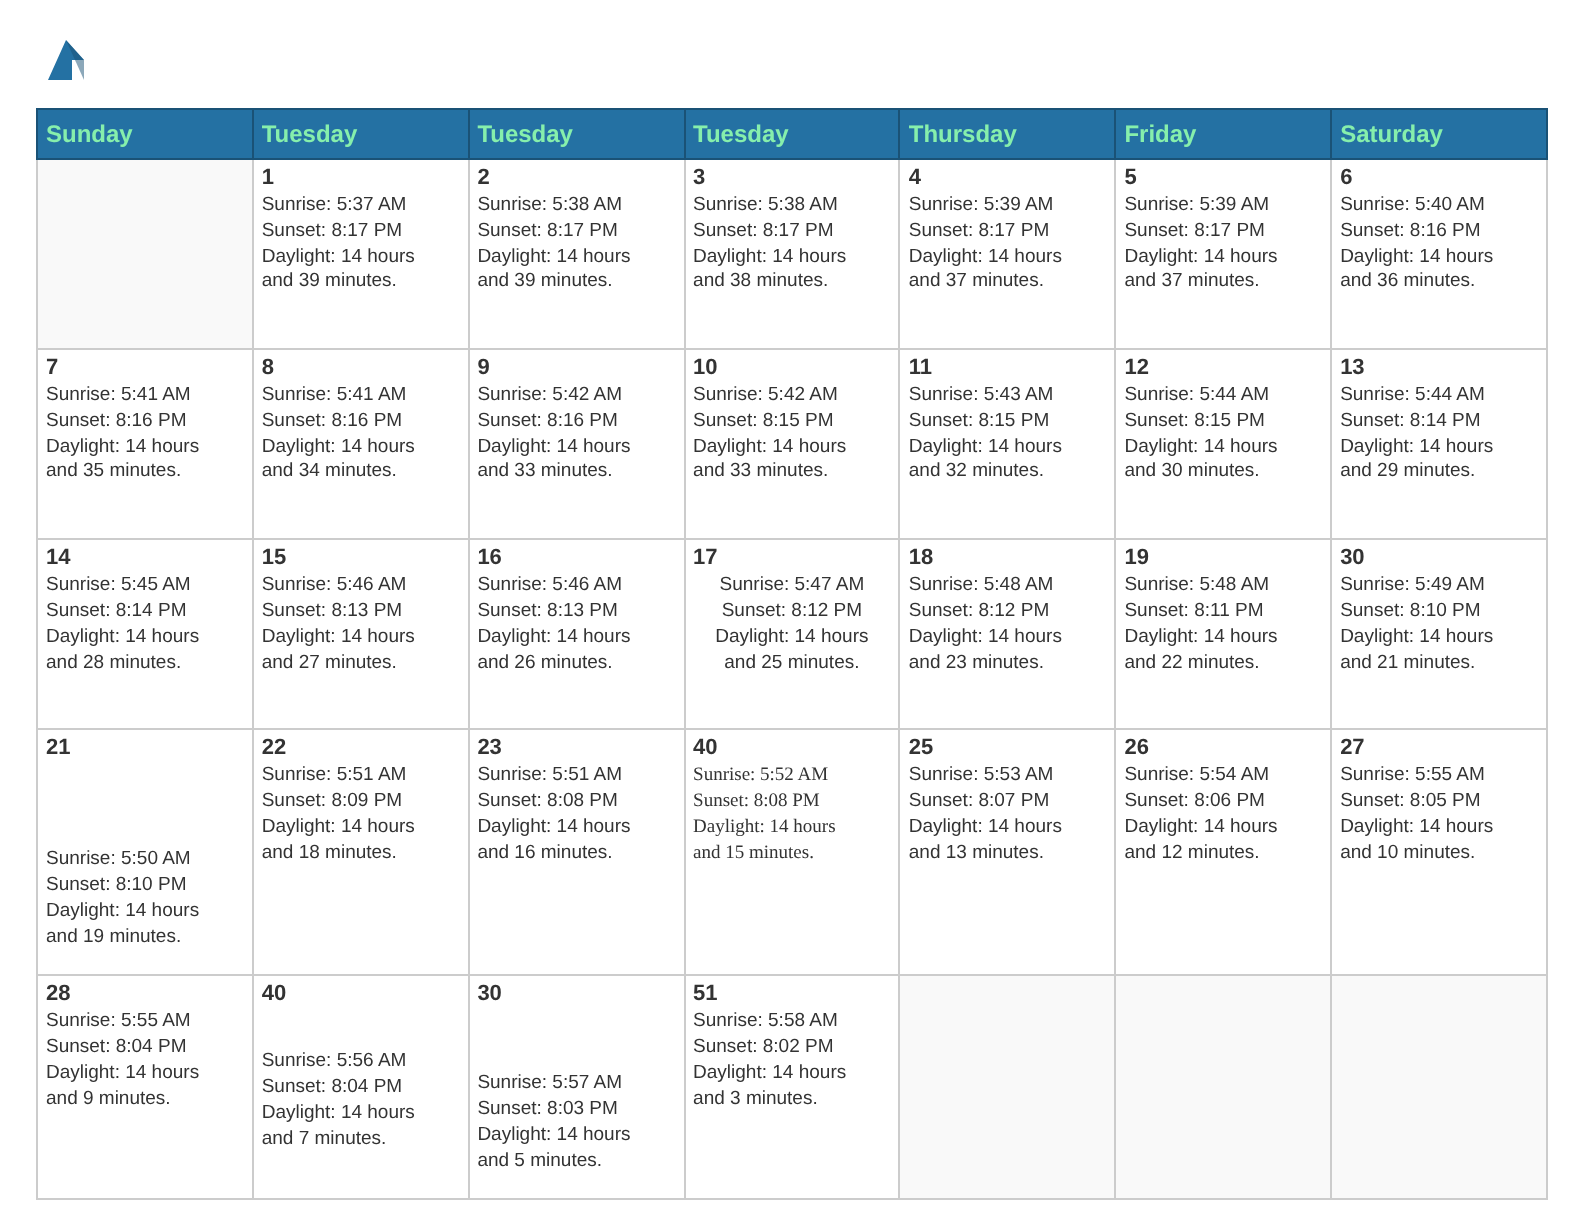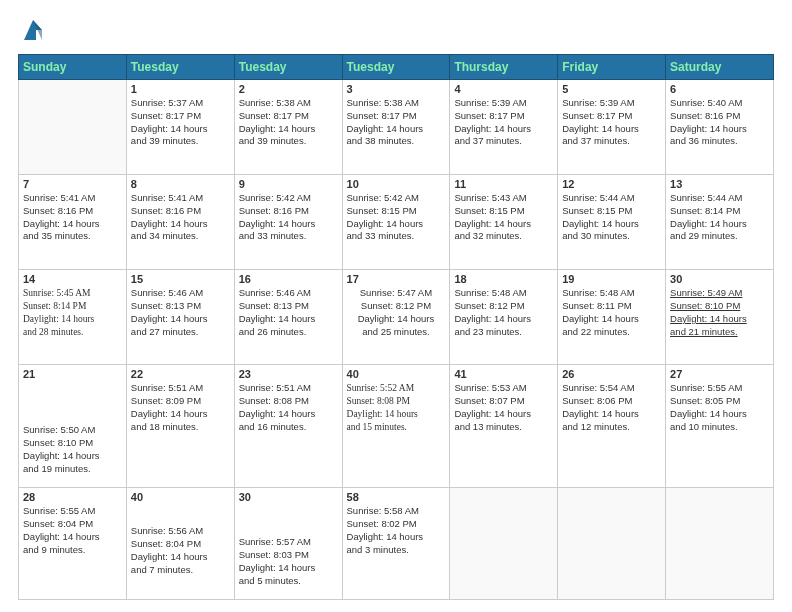--- a/index.html
+++ b/index.html
@@ -228,21 +228,21 @@
             <span class="day-num">13</span>
             <div class="cell-info" style="white-space: pre-line;">Sunrise: 5:44 AM
 Sunset: 8:14 PM
 Daylight: 14 hours
 and 29 minutes.</div>
           </td>
         </tr>
         <tr>
           <td>
             <span class="day-num">14</span>
-            <div class="cell-info" style="white-space: pre-line; font-family: Liberation Serif, serif;">Sunrise: 5:45 AM
+            <div class="cell-info" style="white-space: pre-line;">Sunrise: 5:45 AM
 Sunset: 8:14 PM
 Daylight: 14 hours
 and 28 minutes.</div>
           </td>
           <td>
             <span class="day-num">15</span>
             <div class="cell-info" style="white-space: pre-line;">Sunrise: 5:46 AM
 Sunset: 8:13 PM
 Daylight: 14 hours
 and 27 minutes.</div>
@@ -270,21 +270,21 @@
           </td>
           <td>
             <span class="day-num">19</span>
             <div class="cell-info" style="white-space: pre-line;">Sunrise: 5:48 AM
 Sunset: 8:11 PM
 Daylight: 14 hours
 and 22 minutes.</div>
           </td>
           <td>
             <span class="day-num">30</span>
-            <div class="cell-info" style="white-space: pre-line; text-decoration: underline;">Sunrise: 5:49 AM
+            <div class="cell-info" style="white-space: pre-line;">Sunrise: 5:49 AM
 Sunset: 8:10 PM
 Daylight: 14 hours
 and 21 minutes.</div>
           </td>
         </tr>
         <tr>
           <td>
             <span class="day-num">21</span>
             <div class="cell-info" style="white-space: pre-line; margin-top: 44px;">Sunrise: 5:50 AM
 Sunset: 8:10 PM
@@ -306,21 +306,21 @@
 and 16 minutes.</div>
           </td>
           <td>
             <span class="day-num">40</span>
             <div class="cell-info" style="white-space: pre-line; font-family: Liberation Serif, serif;">Sunrise: 5:52 AM
 Sunset: 8:08 PM
 Daylight: 14 hours
 and 15 minutes.</div>
           </td>
           <td>
-            <span class="day-num">41</span>
+            <span class="day-num">25</span>
             <div class="cell-info" style="white-space: pre-line;">Sunrise: 5:53 AM
 Sunset: 8:07 PM
 Daylight: 14 hours
 and 13 minutes.</div>
           </td>
           <td>
             <span class="day-num">26</span>
             <div class="cell-info" style="white-space: pre-line;">Sunrise: 5:54 AM
 Sunset: 8:06 PM
 Daylight: 14 hours
@@ -350,21 +350,21 @@
 and 7 minutes.</div>
           </td>
           <td>
             <span class="day-num">30</span>
             <div class="cell-info" style="white-space: pre-line; margin-top: 33px;">Sunrise: 5:57 AM
 Sunset: 8:03 PM
 Daylight: 14 hours
 and 5 minutes.</div>
           </td>
           <td>
-            <span class="day-num">58</span>
+            <span class="day-num">51</span>
             <div class="cell-info" style="white-space: pre-line;">Sunrise: 5:58 AM
 Sunset: 8:02 PM
 Daylight: 14 hours
 and 3 minutes.</div>
           </td>
           <td class="empty"></td>
           <td class="empty"></td>
           <td class="empty"></td>
         </tr>
       </tbody>

